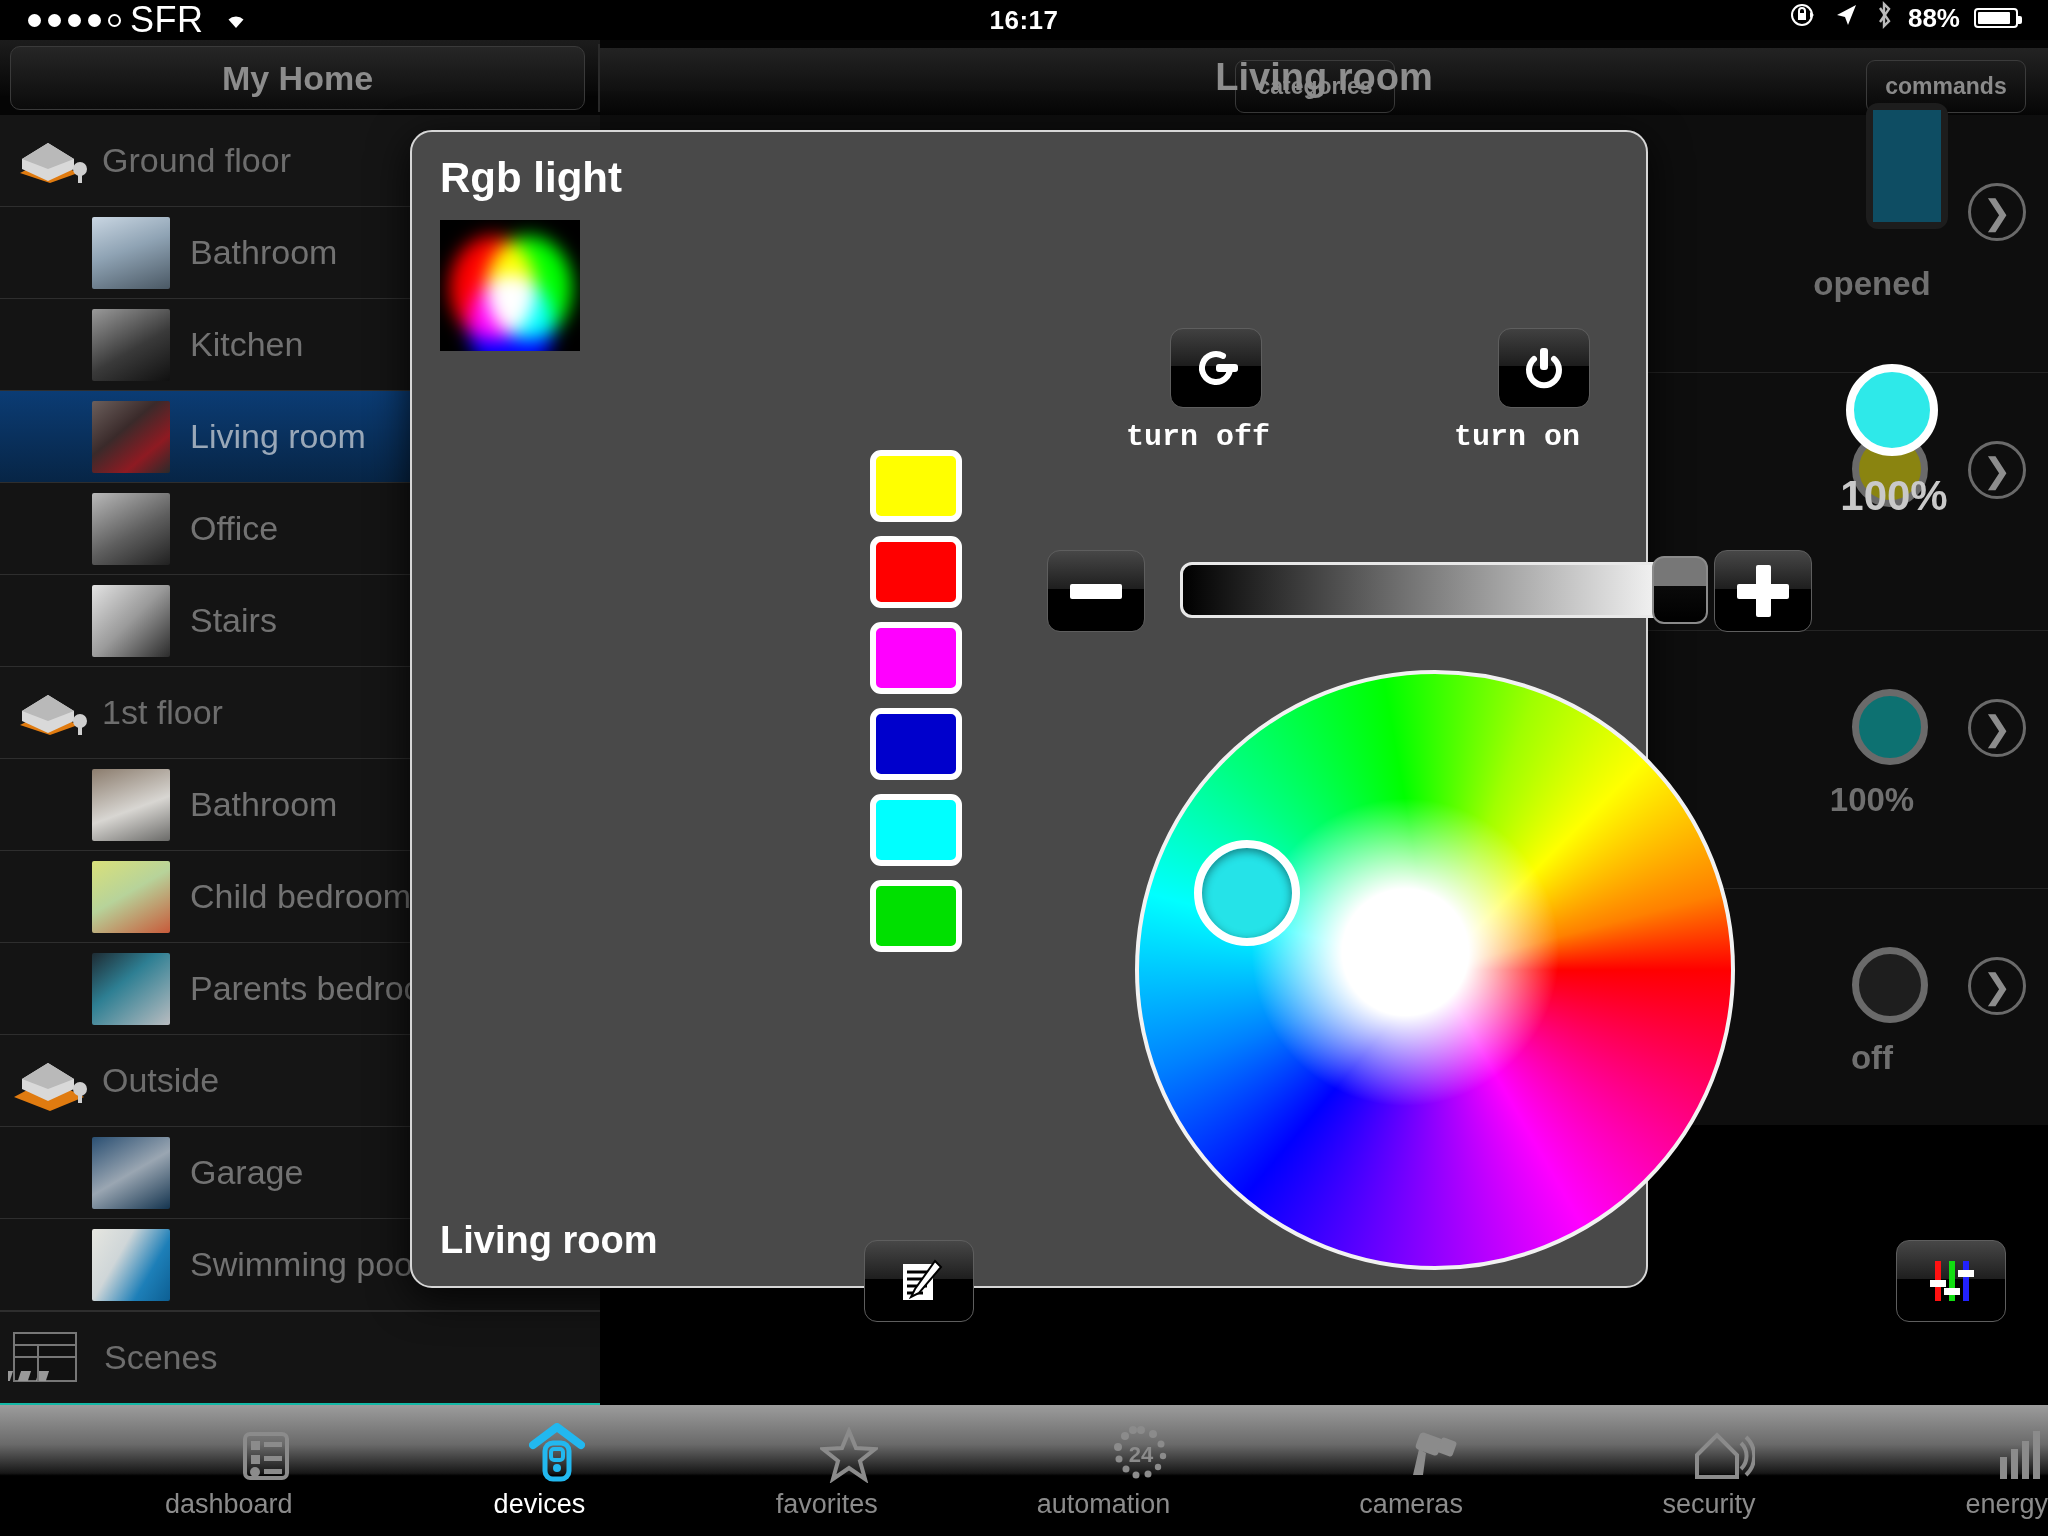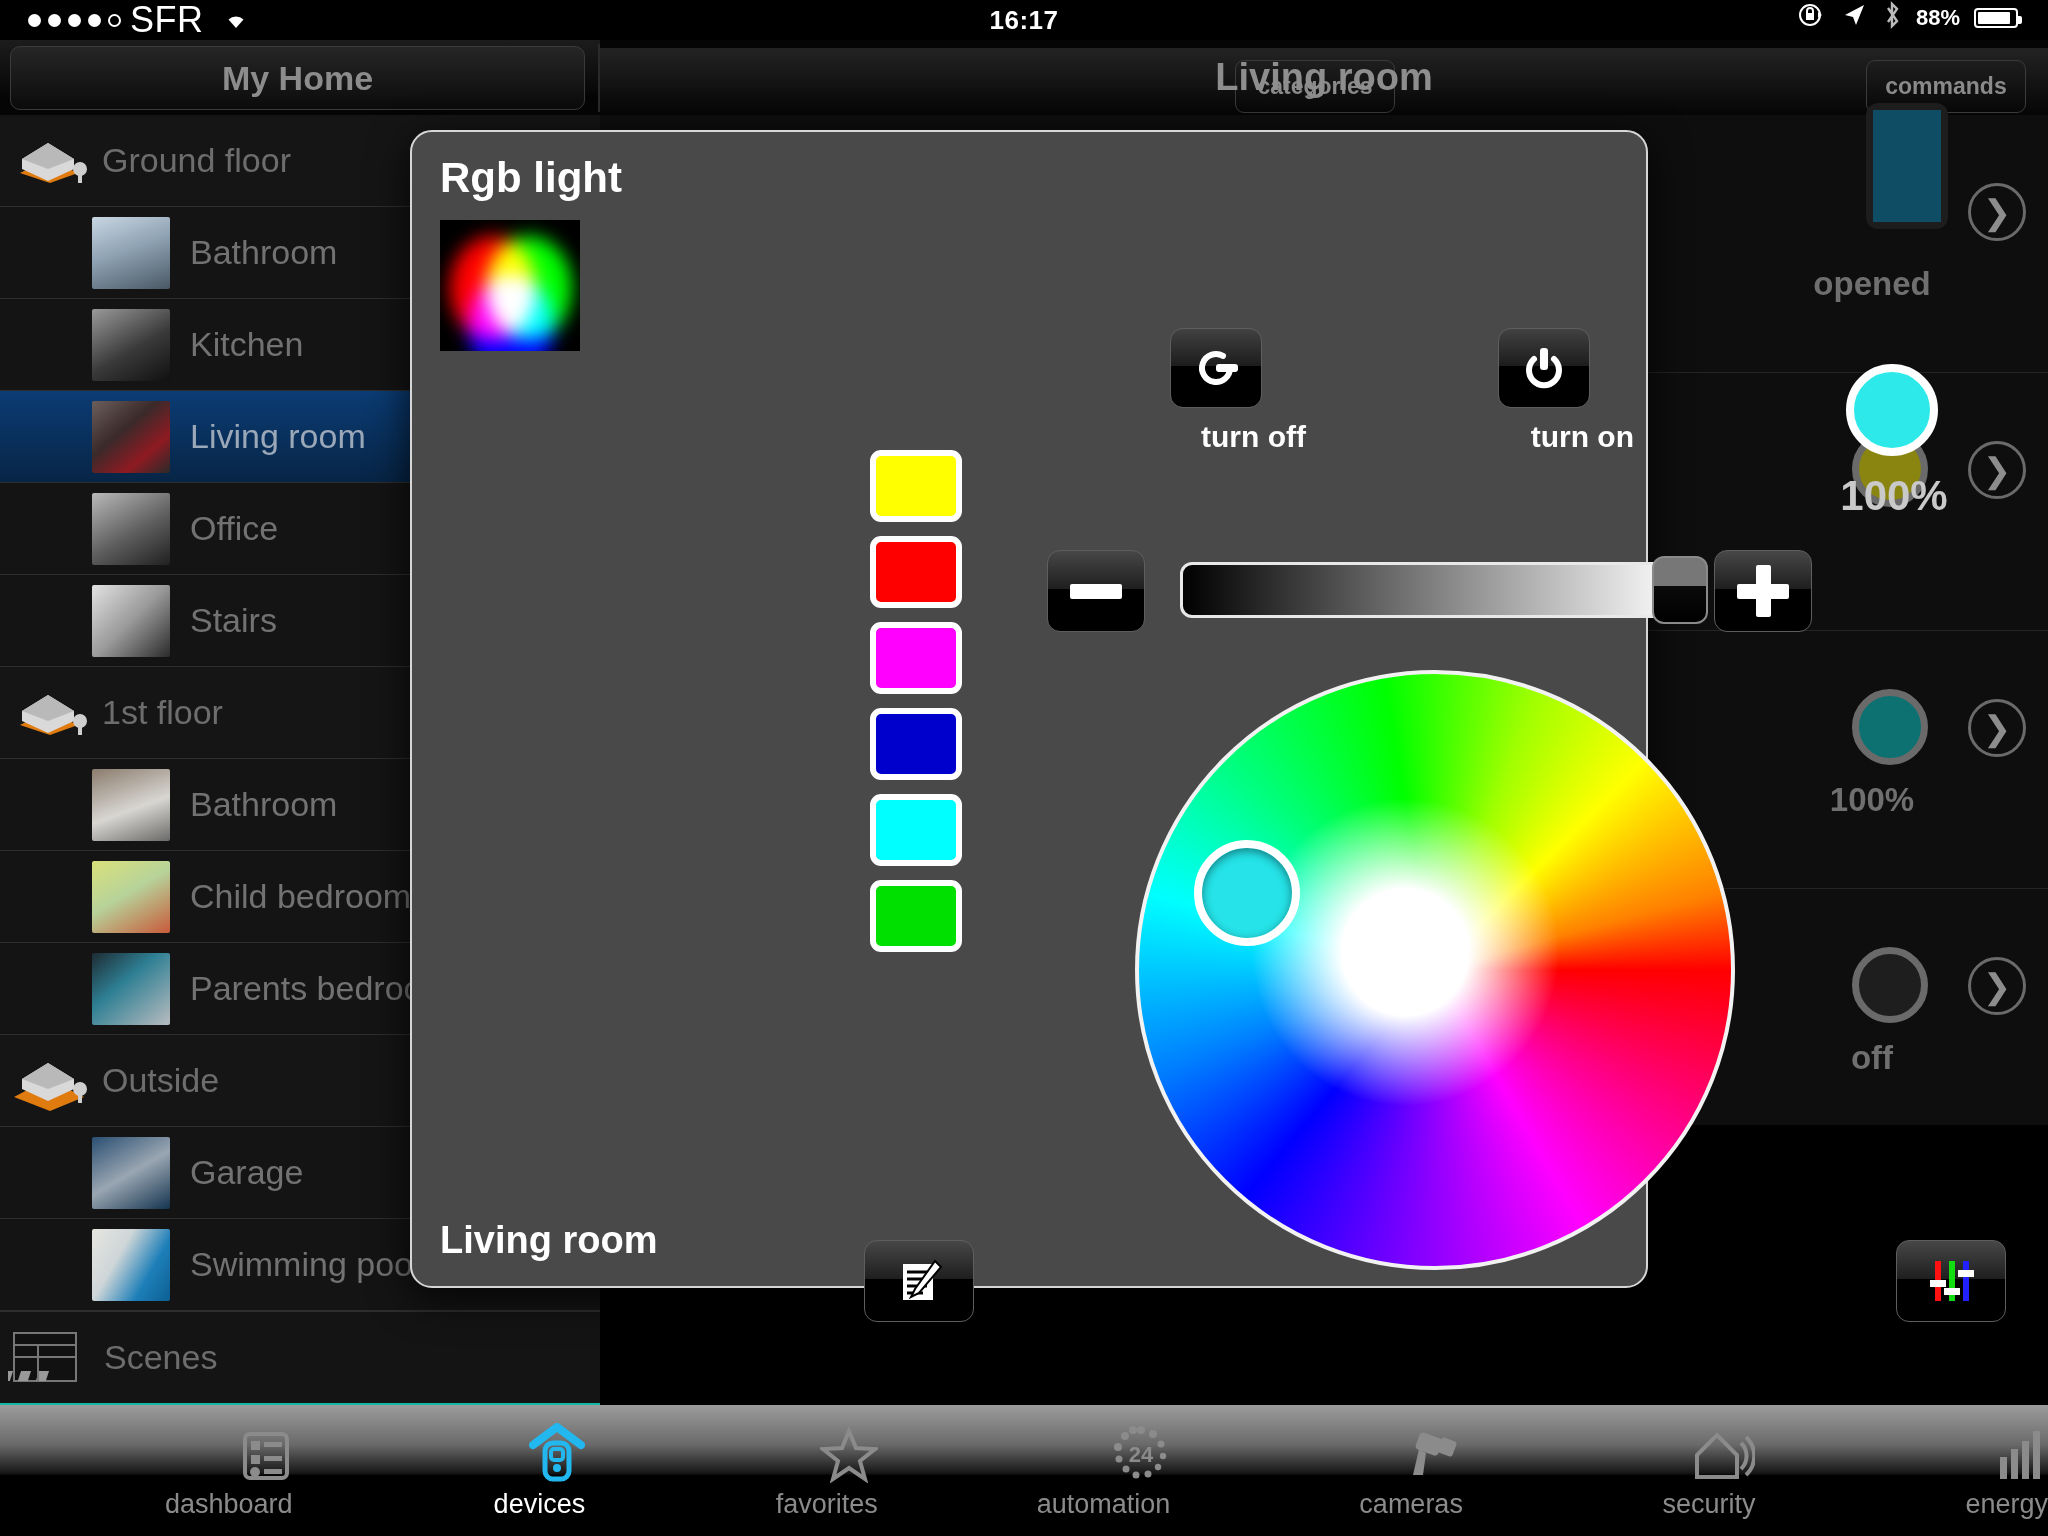--- a/index.html
+++ b/index.html
@@ -14,21 +14,21 @@
              align-items:center; gap:9px; }
   .sig { display:flex; gap:7px; align-items:center; }
   .dot { width:13px; height:13px; border-radius:50%; background:#fff; }
   .dot.empty { background:transparent; border:2px solid #fff; width:13px; height:13px; }
   .carrier { font-size:36px; letter-spacing:.5px; }
   .wifi { margin-left:6px; }
   .sb-time { position:absolute; left:0; right:0; top:0; height:40px;
              display:flex; align-items:center; justify-content:center;
              font-size:26px; font-weight:bold; letter-spacing:.5px; }
   .sb-right { position:absolute; right:30px; top:0; height:36px; display:flex;
-              align-items:center; gap:14px; font-size:22px; font-weight:bold; }
+              align-items:center; gap:14px; font-size:26px; font-weight:bold; }
   .batt { width:44px; height:20px; border:2px solid #fff; border-radius:4px;
           position:relative; padding:2px; }
   .batt i { display:block; height:100%; width:88%; background:#fff; border-radius:1px; }
   .batt:after { content:""; position:absolute; right:-6px; top:6px; width:4px;
                 height:8px; background:#fff; border-radius:0 2px 2px 0; }
 
   
   .navwrap { position:absolute; top:40px; left:0; width:2048px; height:75px; }
   .nav-left { position:absolute; left:0; top:0; width:600px; height:56px;
               background:linear-gradient(#1c1c1c,#060606); }
@@ -102,21 +102,21 @@
            box-shadow:0 10px 40px rgba(0,0,0,.8); }
   .modal-title { position:absolute; left:28px; top:22px; color:#fff;
                  font-size:42px; font-weight:bold; }
   .modal-footer { position:absolute; left:28px; bottom:24px; color:#fff;
                   font-size:38px; font-weight:bold; }
   .bulb-thumb { position:absolute; left:28px; top:88px; width:140px; height:131px;
                 background:#000; overflow:hidden; }
   .bulb-thumb span { position:absolute; width:86px; height:104px; border-radius:50%;
                      mix-blend-mode:screen; filter:blur(9px); }
 
-  .cmd { position:absolute; width:180px; text-align:right; }
+  .cmd { position:absolute; width:180px; text-align:left;font-family:Liberation Mono, monospace; }
   .cmd .btn { width:92px; height:80px; margin:0 auto; border-radius:13px;
               background:linear-gradient(#414141 0%,#1c1c1c 48%,#000 48%,#000 100%);
               border:1px solid #5e5e5e; display:flex; align-items:center;
               justify-content:center; }
   .cmd .cap { margin-top:12px; color:#fff; font-size:30px; font-weight:bold; }
 
   .level-ind { position:absolute; left:1434px; top:232px; width:92px; height:92px;
                border-radius:50%; background:#2ee9e9; border:8px solid #fff; }
   .level-pct { position:absolute; left:1382px; top:340px; width:200px;
                text-align:center; color:#c9c9c9; font-size:42px; font-weight:bold; }

